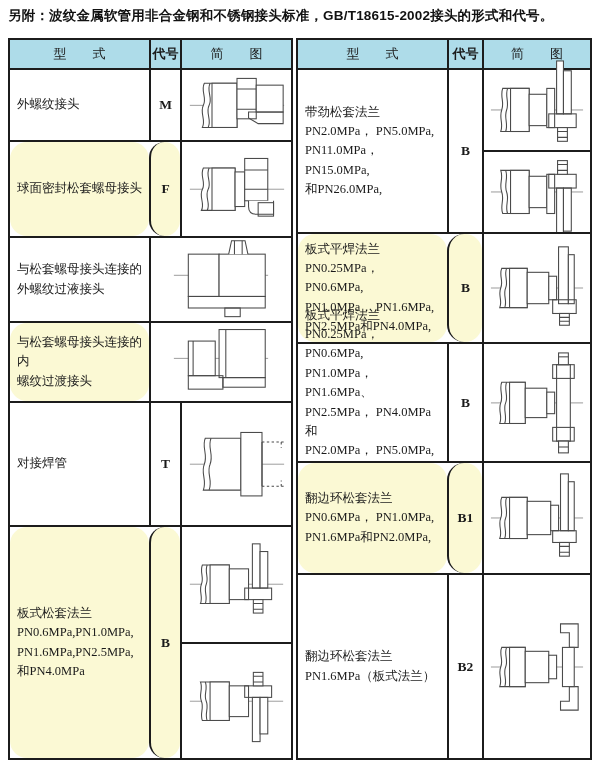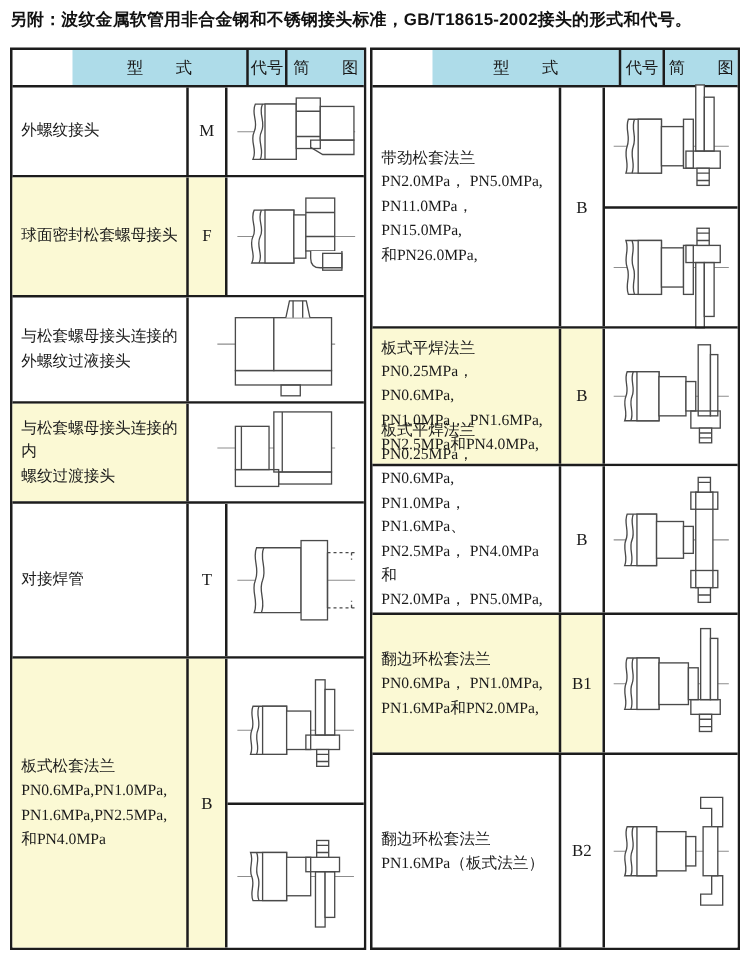--- a/index.html
+++ b/index.html
@@ -11,35 +11,35 @@
     position:absolute;left:8px;top:7px;width:586px;
     font-family:"Liberation Sans", sans-serif;font-weight:bold;
     font-size:13.5px;letter-spacing:.2px;color:var(--title-color,#111);
     white-space:nowrap;
   }
   .tbl{position:absolute;left:8px;top:38px;width:584px;height:722px;display:flex;}
   .half{border:2px solid var(--border,#1c1c1c);box-sizing:border-box;display:flex;flex-direction:column;background:#fff;}
   .half.left{width:285px;margin-right:3px;}
   .half.right{width:296px;}
   .row{display:flex;box-sizing:border-box;border-top:2px solid var(--border,#1c1c1c);min-height:0;}
-  .row.header{border-top:none;margin-left:48px;}
+  .row.header{border-top:none;}
   .cell{box-sizing:border-box;min-width:0;}
   .cell + .cell{border-left:2px solid var(--border,#1c1c1c);}
   .half.left  .c-type{width:139px;}
   .half.left  .c-code{width:31px;}
   .half.right .c-type{width:149px;}
   .half.right .c-code{width:35px;}
   .c-diag{flex:1;display:flex;flex-direction:column;background:#fff;}
   .c-type{display:flex;align-items:center;padding:4px 7px;font-size:12.5px;line-height:1.55;white-space:pre-line;}
-  .c-code{display:flex;align-items:center;justify-content:center;font-size:13.5px;}
+  .c-code{display:flex;align-items:center;justify-content:center;font-size:13.5px;font-weight:bold;}
   .header .cell{
     background:var(--header-bg,#aedce9);display:flex;align-items:center;justify-content:center;
     font-size:13px;white-space:pre;padding:0;height:28px;
   }
-  .row.hl .c-type,.row.hl .c-code{background:var(--hl-bg,#fbf9d4);}
+  .row.hl .c-type,.row.hl .c-code{background:var(--hl-bg,#fbf9d4);border-radius:17px;}
   .sub{flex:1;display:flex;align-items:center;justify-content:center;min-height:0;}
   .sub + .sub{border-top:2px solid var(--border,#1c1c1c);}
   
   svg.dsvg{display:block;}
   svg.dsvg path, svg.dsvg rect, svg.dsvg line{stroke:#4a4a4a;stroke-width:1.1;fill:none;}
   svg.dsvg .w{fill:#ffffff;}
   svg.dsvg line.cl{stroke:#8d8d8d;stroke-width:.9;}
   svg.dsvg pattern line{stroke:#6b6b6b;stroke-width:1.5;}
 </style>
 </head>
@@ -223,21 +223,21 @@
   </div>
 
   <div class="half right">
 
     <div class="row header">
       <div class="cell c-type">型　　式</div>
       <div class="cell c-code">代号</div>
       <div class="cell c-diag" style="align-items:center;justify-content:center">简　　图</div>
     </div>
 
-    <div class="row" style="height:193px">
+    <div class="row" style="height:164px">
       <div class="cell c-type">带劲松套法兰
 PN2.0MPa， PN5.0MPa,
 PN11.0MPa， PN15.0MPa,
 和PN26.0MPa,</div>
       <div class="cell c-code">B</div>
       <div class="cell c-diag">
         <div class="sub">
           <svg class="dsvg" width="98" viewBox="0 0 100 104">
             <defs>
                 <pattern id="h7" patternUnits="userSpaceOnUse" width="5" height="5" patternTransform="rotate(45)">

